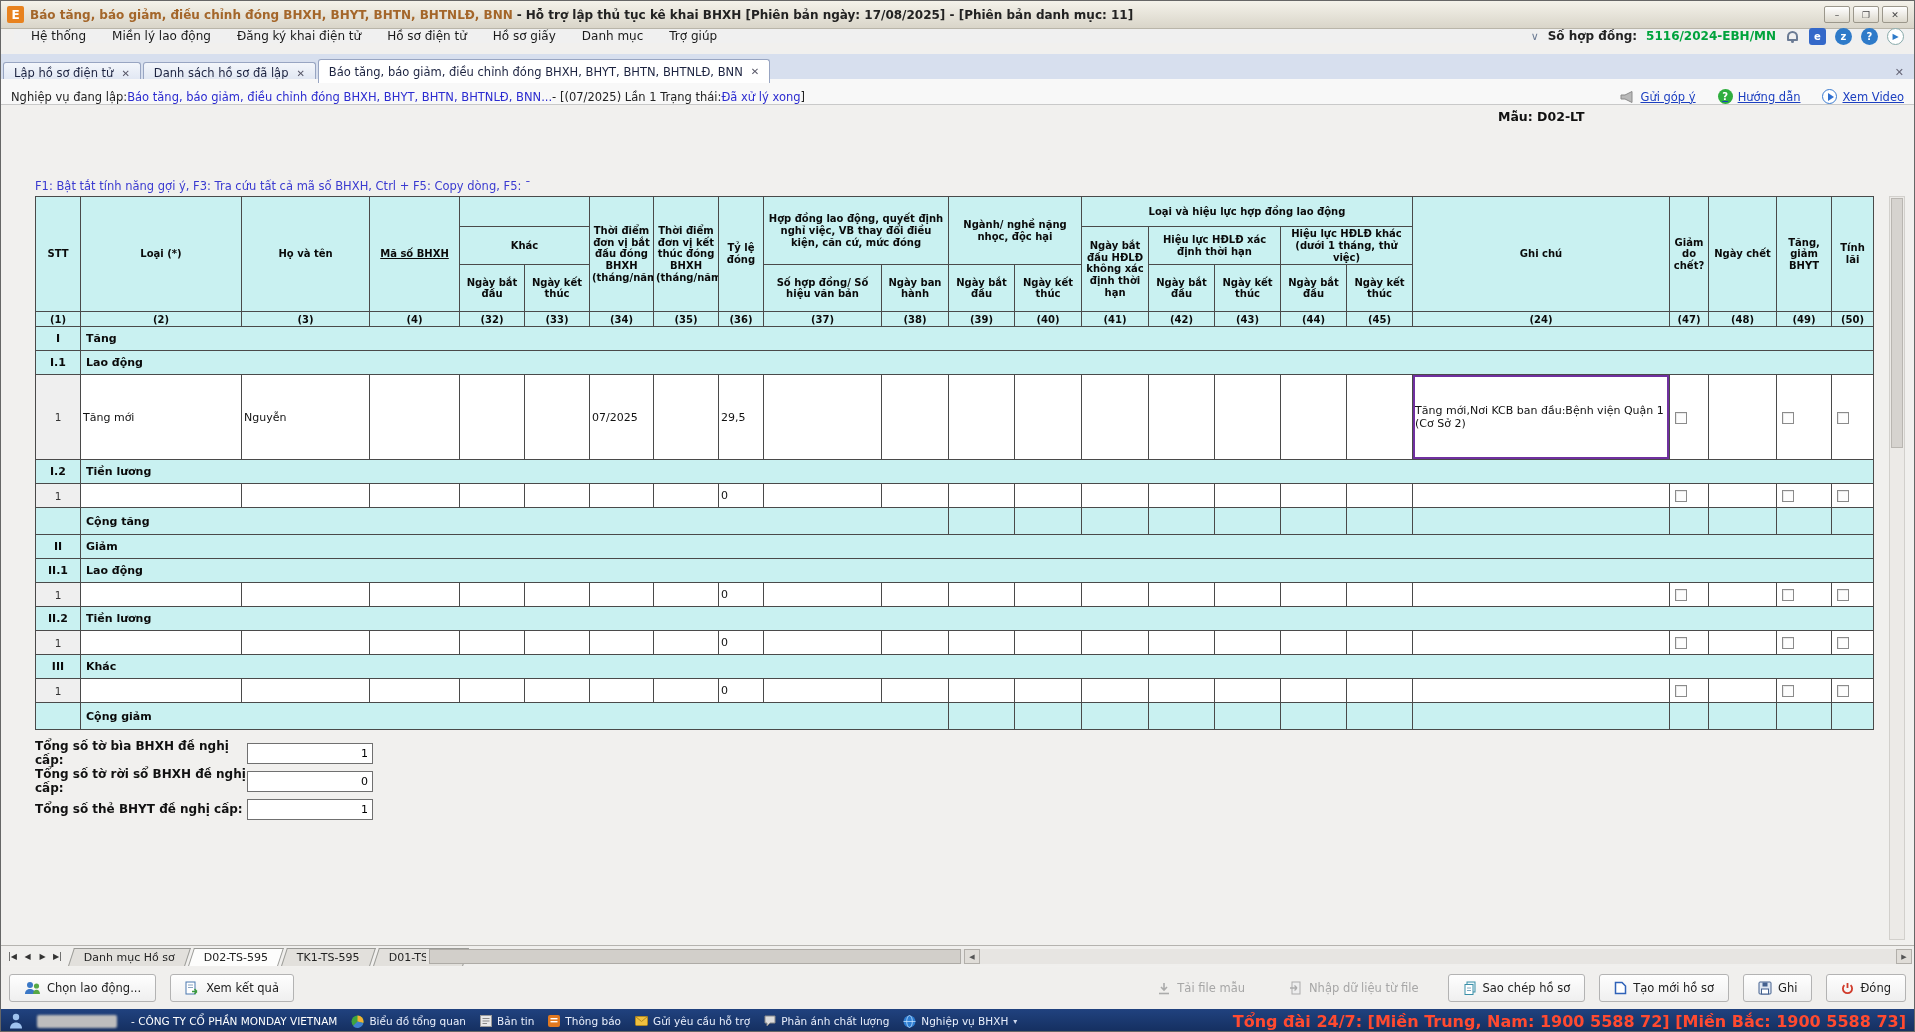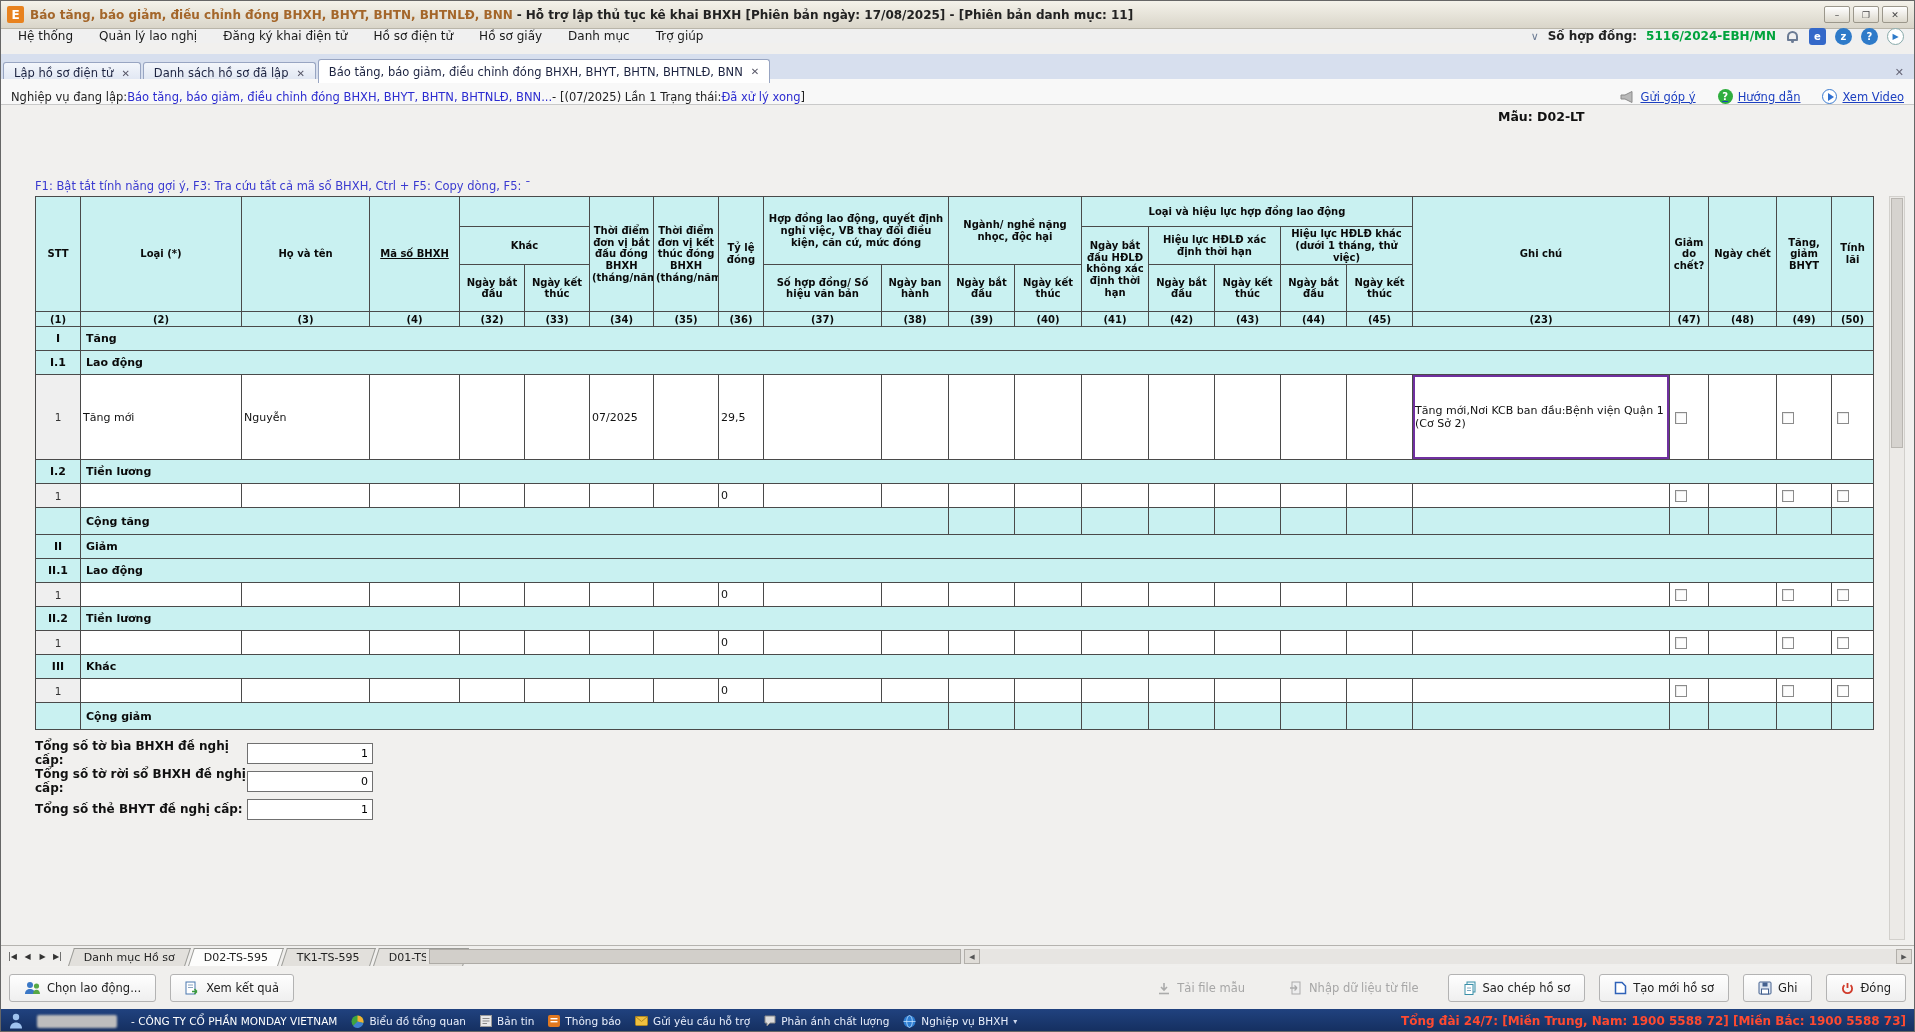--- a/index.html
+++ b/index.html
@@ -7,21 +7,21 @@
 body{font-family:"DejaVu Sans","Liberation Sans",sans-serif;font-size:12px}
 .screen{position:relative;width:1915px;height:1032px;background:#f1f0ee;overflow:hidden;border:1px solid #666}
 
 .titlebar{position:absolute;left:0;top:0;right:0;height:28px;background:linear-gradient(#f4f2ea,#d9d5c9);border-bottom:1px solid #b9b5a9;display:flex;align-items:center;padding:0 6px;gap:6px}
 .appicon{width:17px;height:17px;background:#e8821e;color:#fff;font-weight:bold;font-size:12px;display:flex;align-items:center;justify-content:center;border-radius:2px}
 .title-left{color:#a4662a;font-weight:bold;font-size:12px}
 .title-right{color:#222;font-weight:bold;font-size:12px}
 .winbtns{margin-left:auto;display:flex;gap:3px}
 .winbtn{width:26px;height:17px;border:1px solid #9b978b;background:linear-gradient(#fff,#dcd8cc);font-size:9px;color:#444;display:flex;align-items:center;justify-content:center;border-radius:2px;cursor:default}
 
-.menubar{position:absolute;left:0;top:28px;right:0;height:14px;background:#f0f0f0;display:flex;align-items:center;padding:0 4px}
+.menubar{position:absolute;left:13px;top:28px;right:0;height:14px;background:#f0f0f0;display:flex;align-items:center;padding:0 4px}
 .menuitem{padding:3px 13px;color:#1a1a1a;font-size:12px}
 .menu-right{margin-left:auto;display:flex;align-items:center;gap:9px;padding-right:6px}
 .chev{color:#6b7b94;font-size:11px}
 .contract-label{font-weight:bold;color:#222;font-size:12px}
 .contract-value{font-weight:bold;color:#00a33c;font-size:12px}
 .bell{width:11px;height:10px;border:2px solid #6b7b94;border-radius:6px 6px 1px 1px;position:relative;margin:0 2px}
 .bell::after{content:"";position:absolute;left:2px;bottom:-4px;width:3px;height:3px;border-radius:50%;background:#6b7b94}
 .cic{width:17px;height:17px;border-radius:50%;background:#2e7ac9;color:#fff;font-size:10px;font-weight:bold;display:flex;align-items:center;justify-content:center}
 .cic.sq{border-radius:3px;background:#3468c9}
 .cic.play{background:#fff;border:1px solid #8aa;color:#2e7ac9;font-size:8px}
@@ -85,41 +85,41 @@
 .btn{display:inline-flex;align-items:center;gap:6px;height:28px;padding:0 14px;border:1px solid #b3b3b3;border-radius:3px;background:linear-gradient(#fefefe,#efefef);font-size:11.5px;color:#222;margin-right:14px;white-space:nowrap}
 .btn.disabled{border:1px solid transparent;background:transparent;color:#a6a6a6}
 .btn-right{margin-left:auto;display:flex;align-items:flex-end}
 .btn:last-child{margin-right:0}
 
 .statusbar{position:absolute;left:0;top:1008px;right:0;height:24px;background:linear-gradient(#20427f,#142e5e);display:flex;align-items:center;padding:0 8px;gap:14px}
 .redacted{width:80px;height:13px;background:#bdbdbd;border-radius:2px;filter:blur(1px)}
 .company{color:#fff;font-size:10.5px;white-space:nowrap}
 .sitem{display:flex;align-items:center;gap:5px;color:#e9effc;font-size:10.5px;white-space:nowrap}
 .caret{font-size:8px;color:#cfd9ee}
-.hotline{margin-left:auto;color:#ff4a30;font-weight:bold;font-size:12px;white-space:nowrap}
+.hotline{margin-left:auto;color:#ff4a30;font-weight:bold;font-size:16px;white-space:nowrap}
 svg{flex:none}
 </style>
 </head>
 <body>
 
 <div class="screen">
 
   <div class="titlebar">
     <span class="appicon">E</span>
     <span><span class="title-left">Báo tăng, báo giảm, điều chỉnh đóng BHXH, BHYT, BHTN, BHTNLĐ, BNN</span> <span class="title-right">- Hỗ trợ lập thủ tục kê khai BHXH [Phiên bản ngày: 17/08/2025] - [Phiên bản danh mục: 11]</span></span>
     <span class="winbtns">
       <span class="winbtn">–</span>
       <span class="winbtn">❐</span>
       <span class="winbtn">✕</span>
     </span>
   </div>
 
   <div class="menubar">
     <span class="menuitem">Hệ thống</span>
-    <span class="menuitem">Quản lý lao nghị</span>
+    <span class="menuitem">Miền lý lao động</span>
     <span class="menuitem">Đăng ký khai điện tử</span>
     <span class="menuitem">Hồ sơ điện tử</span>
     <span class="menuitem">Hồ sơ giấy</span>
     <span class="menuitem">Danh mục</span>
     <span class="menuitem">Trợ giúp</span>
     <span class="menu-right">
       <span class="chev">∨</span>
       <span class="contract-label">Số hợp đồng:</span>
       <span class="contract-value">5116/2024-EBH/MN</span>
       <span class="bell"></span>
@@ -252,21 +252,21 @@
       <td>(36)</td>
           <td>(37)</td>
           <td>(38)</td>
           <td>(39)</td>
       <td>(40)</td>
           <td>(41)</td>
           <td>(42)</td>
           <td>(43)</td>
       <td>(44)</td>
           <td>(45)</td>
-          <td>(23)</td>
+          <td>(24)</td>
           <td>(47)</td>
       <td>(48)</td>
           <td>(49)</td>
           <td>(50)</td>
     </tr>
 
     <tr class="sec">
       <td class="no">I</td>
       <td class="lbl" colspan="22">Tăng</td>
     </tr>

